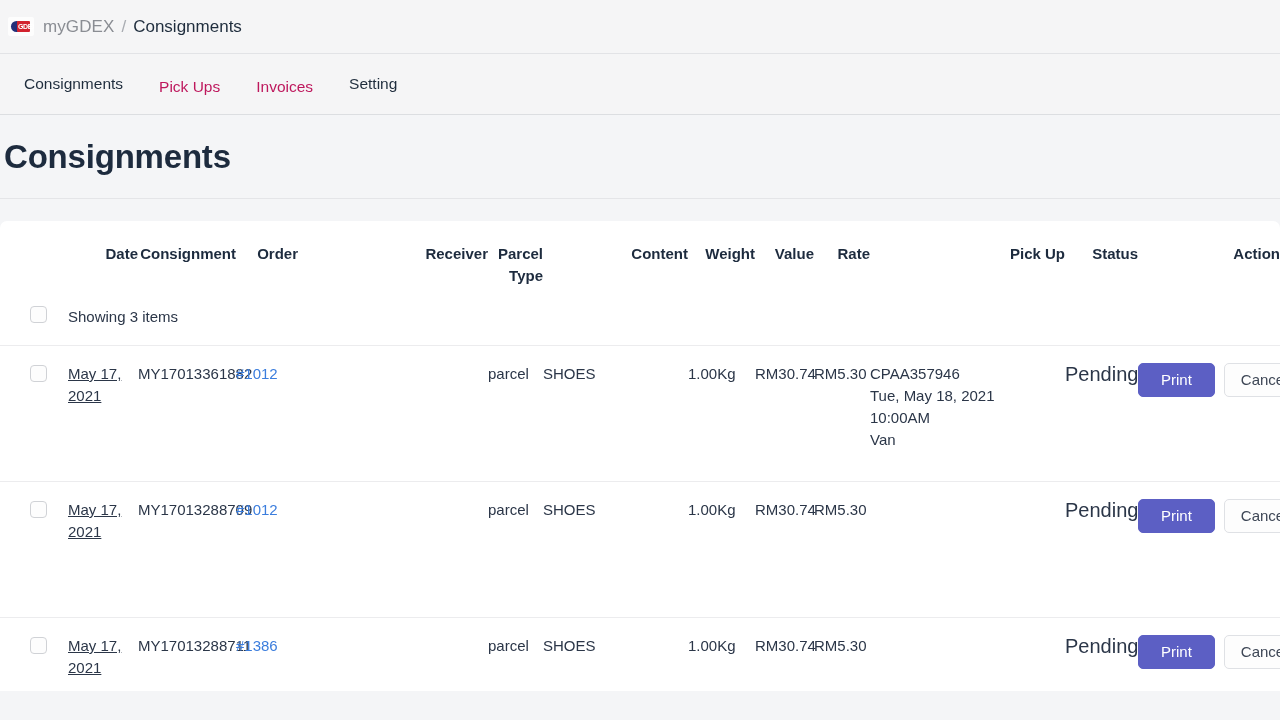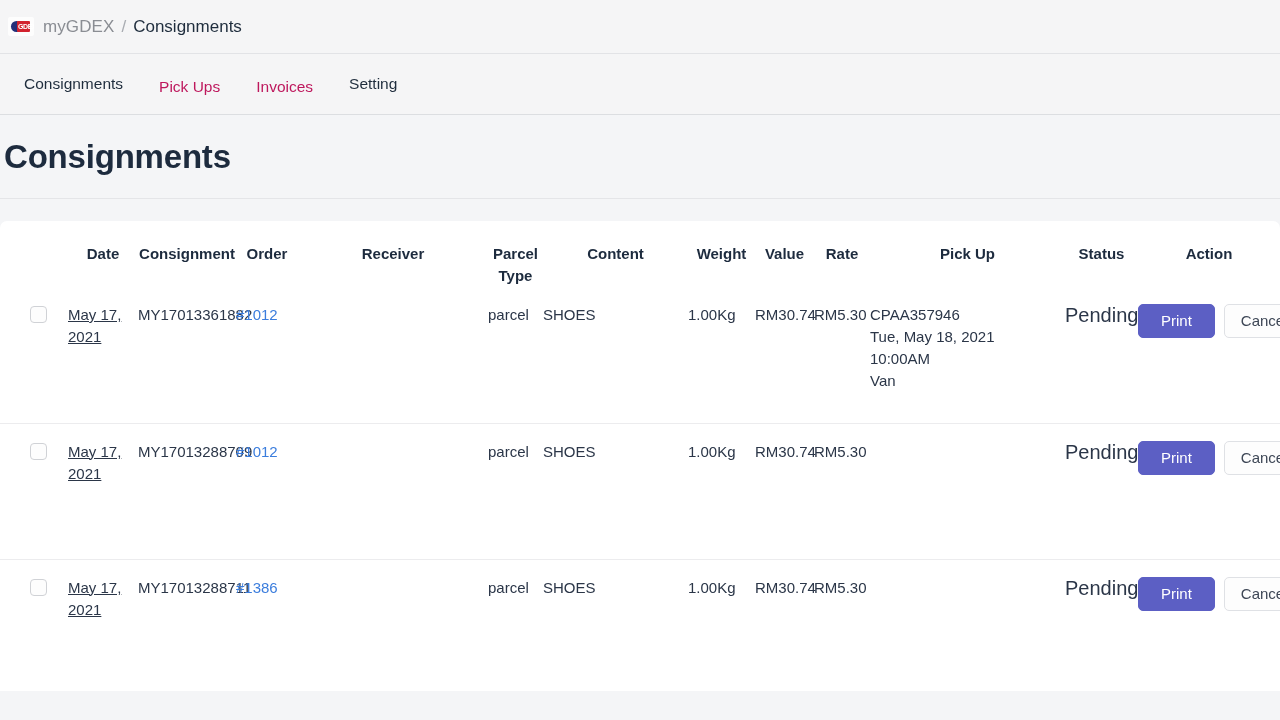--- a/index.html
+++ b/index.html
@@ -111,21 +111,21 @@
   }
   table.grid {
     width: 1280px;
     border-collapse: collapse;
     table-layout: fixed;
   }
   table.grid th {
     font-size: 15px;
     font-weight: bold;
     color: #1d2b3e;
-    text-align: center;
+    text-align: right;
     vertical-align: top;
     padding: 22px 0 0 0;
     line-height: 22px;
   }
   table.grid td {
     font-size: 15px;
     color: #2b3648;
     vertical-align: top;
     line-height: 22px;
     padding: 0;
@@ -263,20 +263,28 @@
           <th>Weight</th>
           <th>Value</th>
           <th>Rate</th>
           <th>Pick Up</th>
           <th>Status</th>
           <th>Action</th>
         </tr>
       </thead>
       <tbody>
 
+        <tr class="summary-row">
+          <td>
+            <span class="chk"></span>
+          </td>
+          <td colspan="12">
+            <span class="showing-text">Showing 3 items</span>
+          </td>
+        </tr>
 
         <tr class="data-row tall">
           <td>
             <span class="chk"></span>
           </td>
           <td class="cell-date">May 17, 2021</td>
           <td>MY17013361882</td>
           <td>
             <span class="order-link">#1012</span>
           </td>

